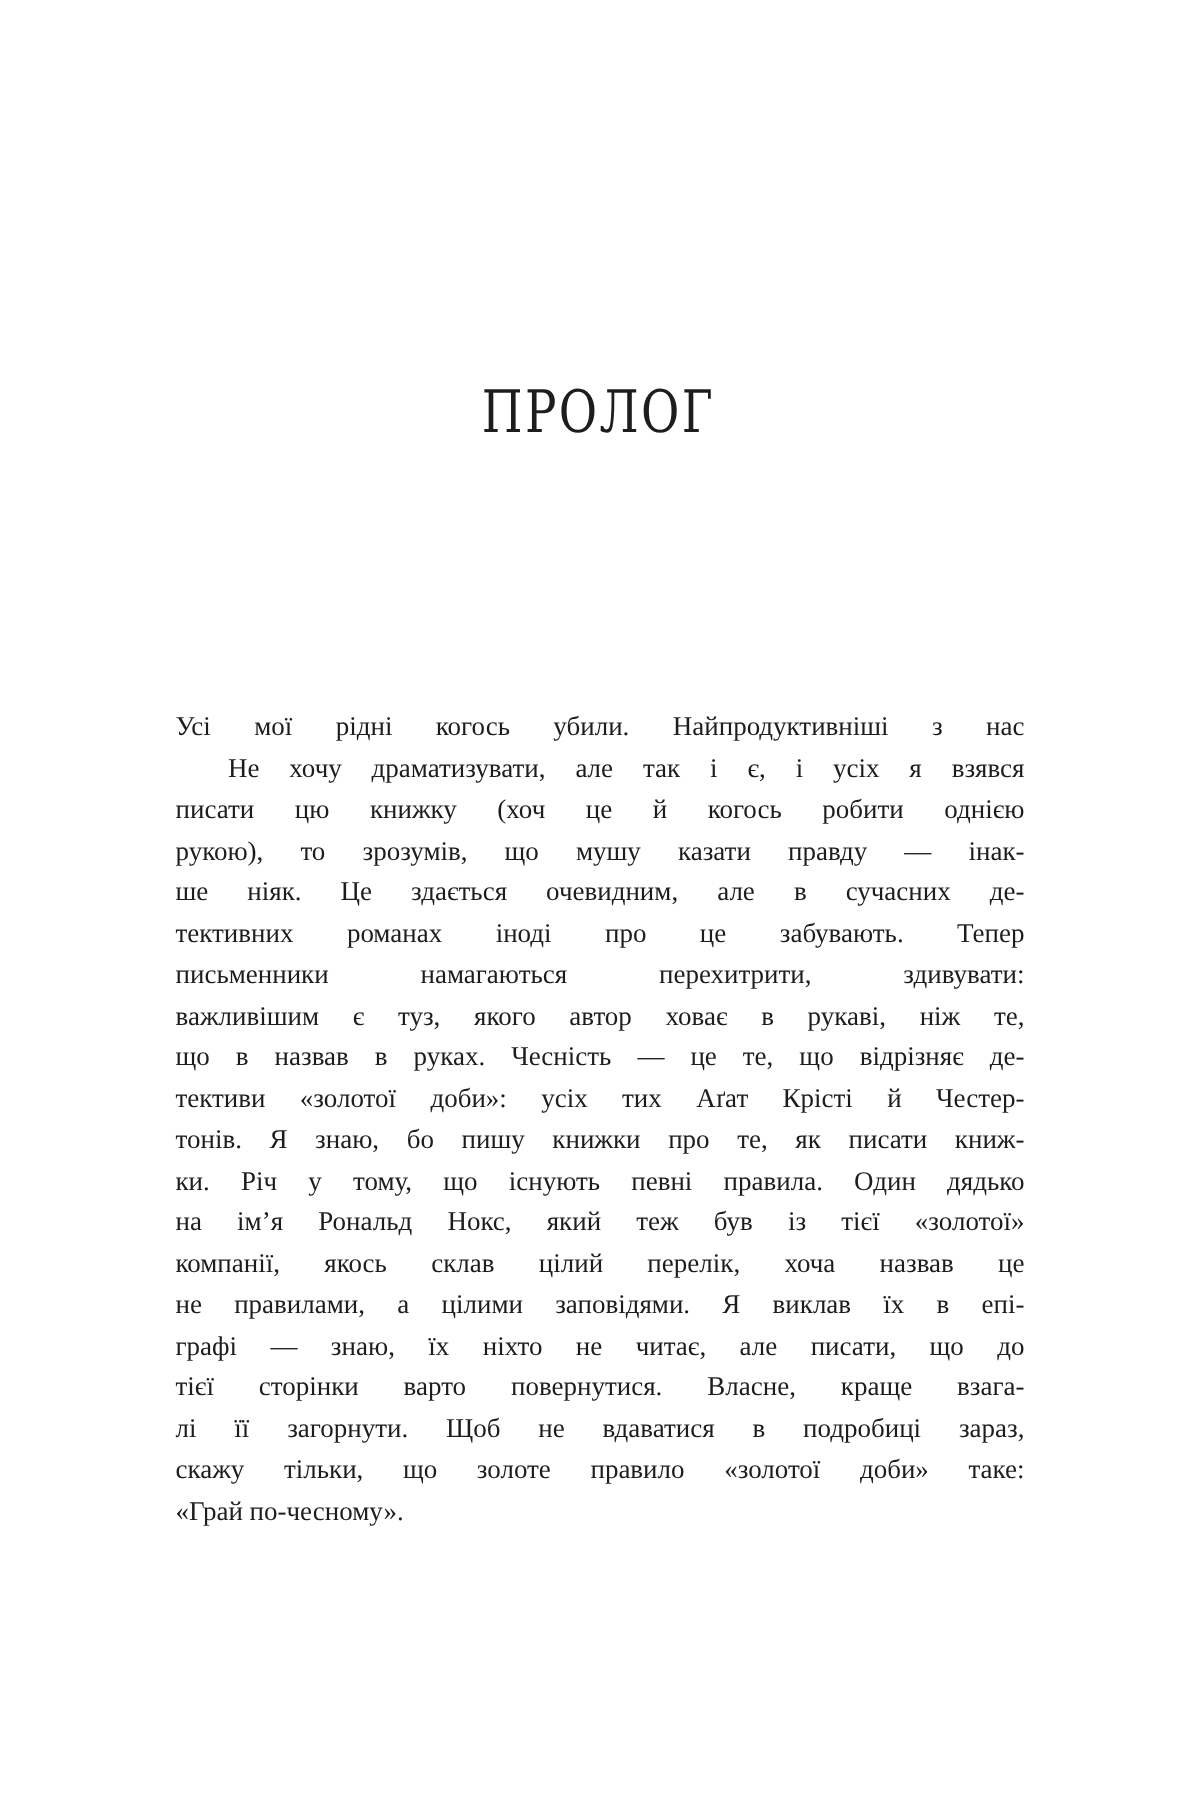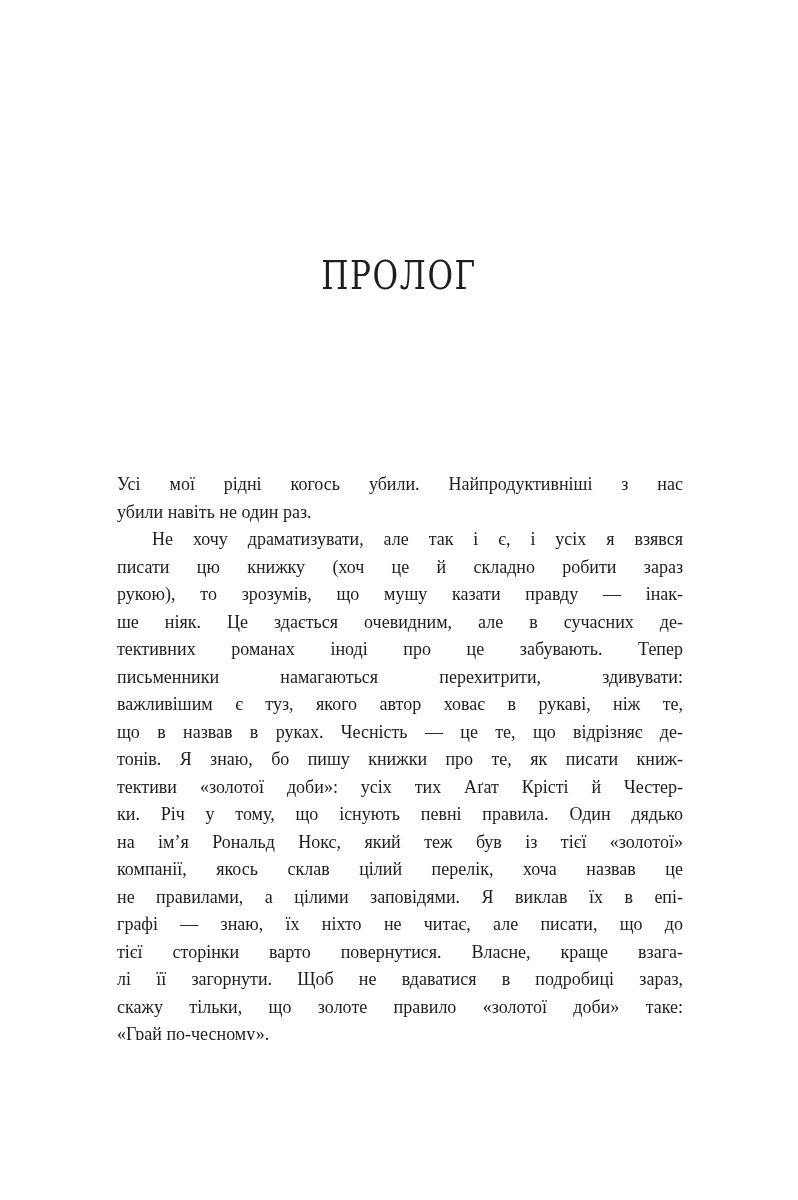--- a/index.html
+++ b/index.html
@@ -64,31 +64,30 @@
   }
 </style>
 </head>
 <body>
 
 <div class="page">
   <h1 class="chapter-title">ПРОЛОГ</h1>
 
   <div class="body-text">
       <div class="line">Усі мої рідні когось убили. Найпродуктивніші з нас</div>
-      <div class="line para-end">убили навіть не один раз.</div>
       <div class="line indent">Не хочу драматизувати, але так і є, і усіх я взявся</div>
-      <div class="line">писати цю книжку (хоч це й складно робити зараз</div>
+      <div class="line">писати цю книжку (хоч це й когось робити однією</div>
       <div class="line">рукою), то зрозумів, що мушу казати правду — інак-</div>
       <div class="line">ше ніяк. Це здається очевидним, але в сучасних де-</div>
       <div class="line">тективних романах іноді про це забувають. Тепер</div>
       <div class="line">письменники намагаються перехитрити, здивувати:</div>
       <div class="line">важливішим є туз, якого автор ховає в рукаві, ніж те,</div>
       <div class="line">що в назвав в руках. Чесність — це те, що відрізняє де-</div>
+      <div class="line">тективи «золотої доби»: усіх тих Аґат Крісті й Честер-</div>
       <div class="line">тонів. Я знаю, бо пишу книжки про те, як писати книж-</div>
-      <div class="line">тективи «золотої доби»: усіх тих Аґат Крісті й Честер-</div>
       <div class="line">ки. Річ у тому, що існують певні правила. Один дядько</div>
       <div class="line">на ім’я Рональд Нокс, який теж був із тієї «золотої»</div>
       <div class="line">компанії, якось склав цілий перелік, хоча назвав це</div>
       <div class="line">не правилами, а цілими заповідями. Я виклав їх в епі-</div>
       <div class="line">графі — знаю, їх ніхто не читає, але писати, що до</div>
       <div class="line">тієї сторінки варто повернутися. Власне, краще взага-</div>
       <div class="line">лі її загорнути. Щоб не вдаватися в подробиці зараз,</div>
       <div class="line">скажу тільки, що золоте правило «золотої доби» таке:</div>
       <div class="line para-end">«Грай по-чесному».</div>
     </div>

